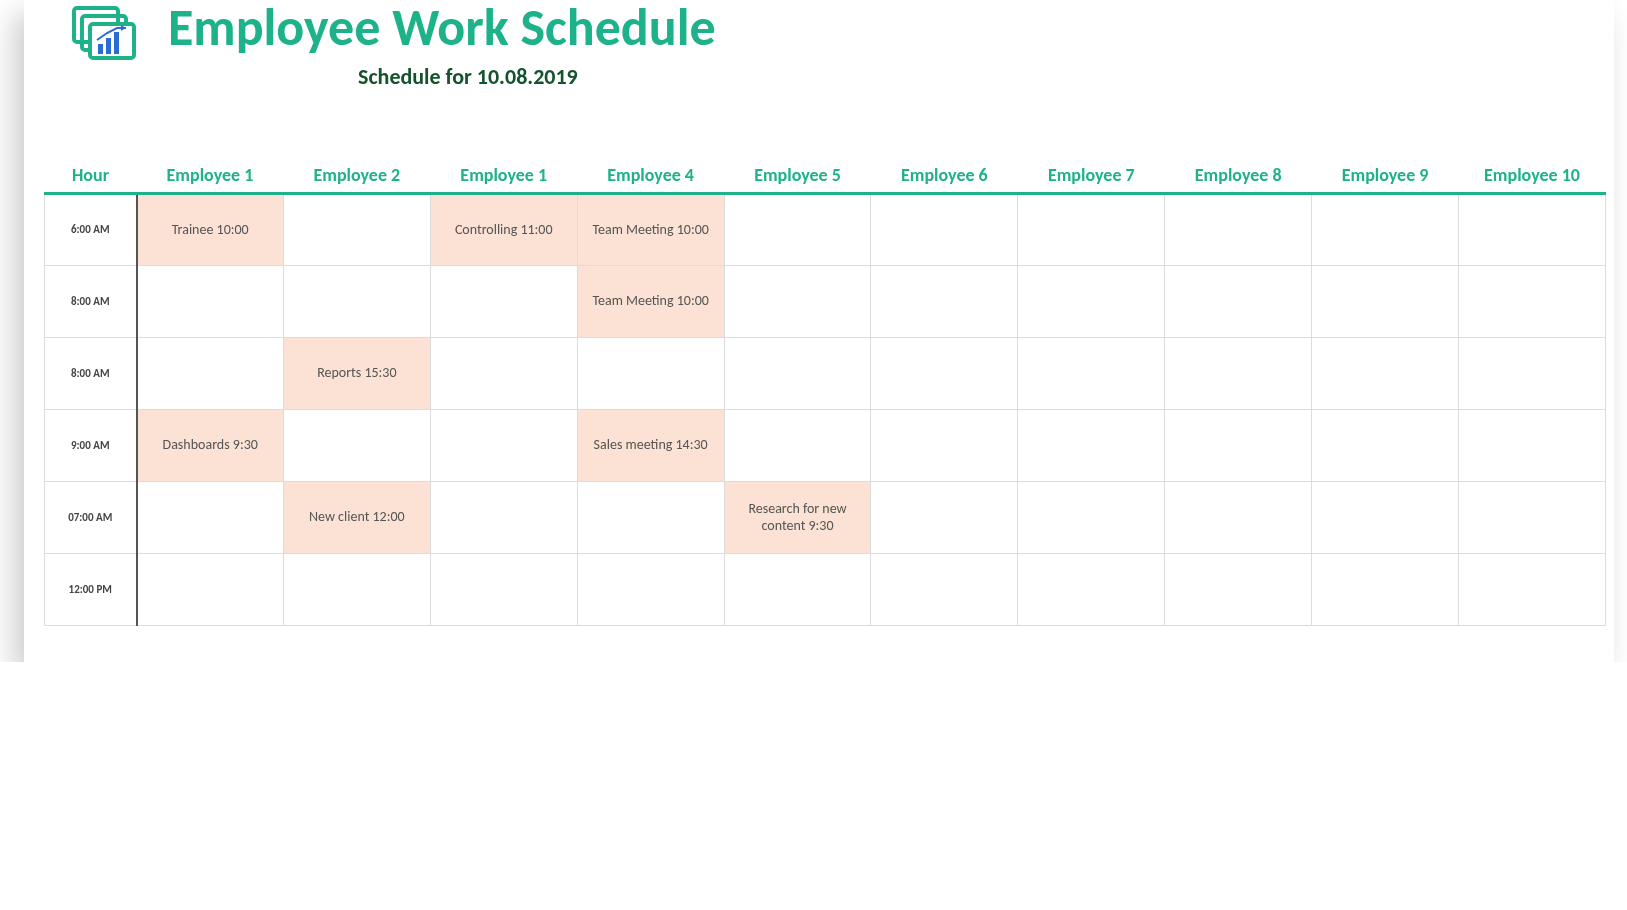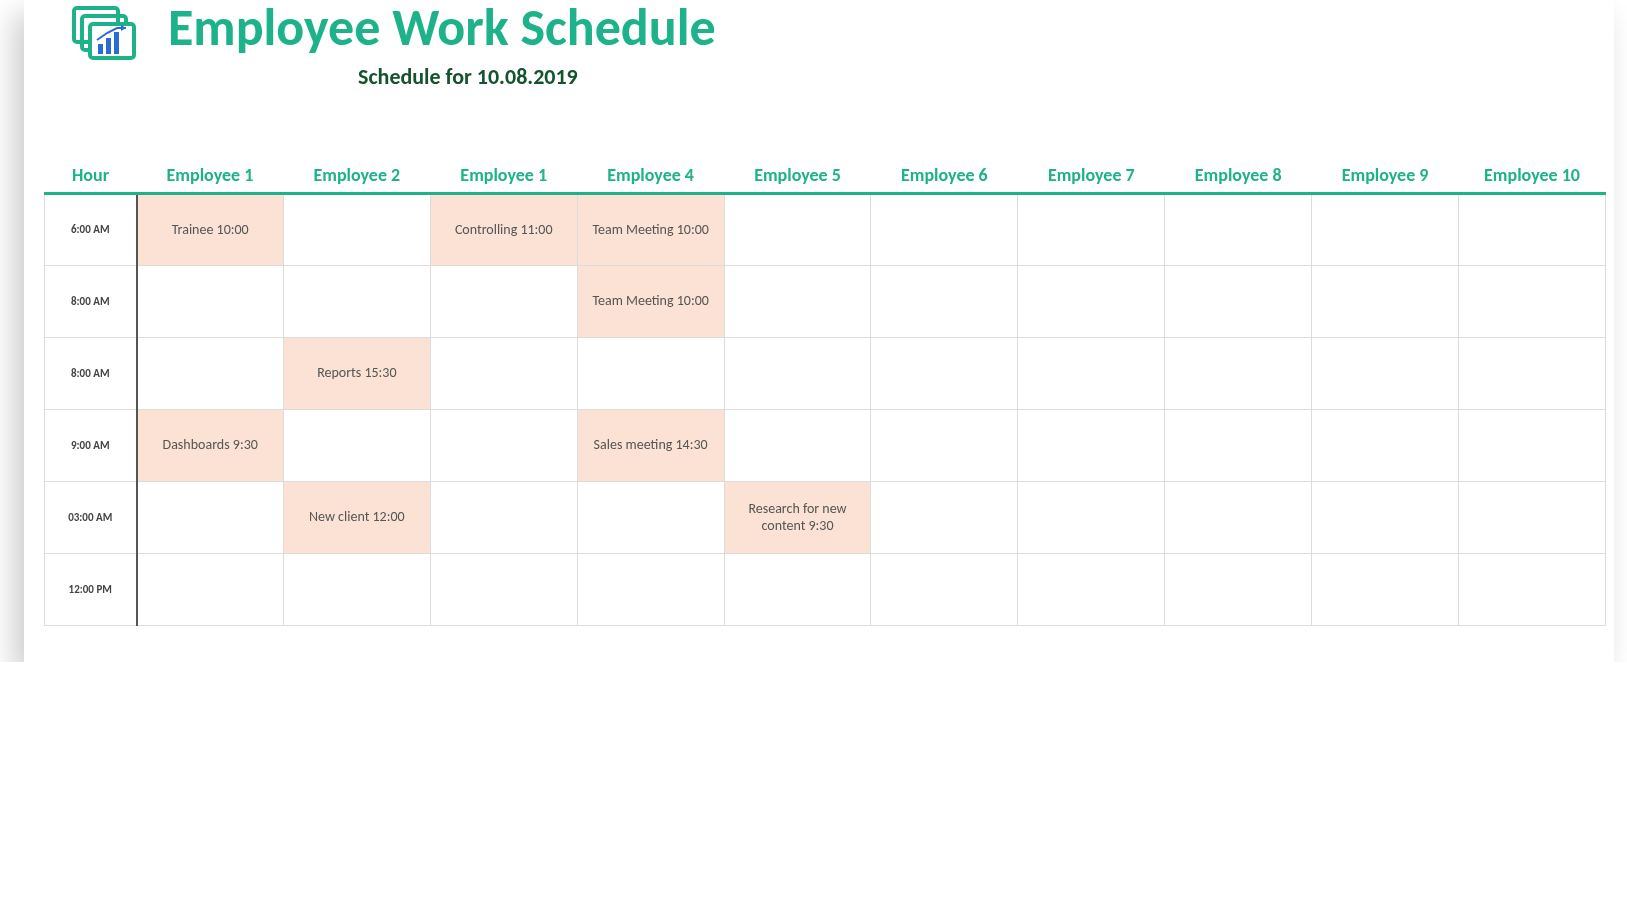--- a/index.html
+++ b/index.html
@@ -211,21 +211,21 @@
               <div class="entry">Sales meeting 14:30</div>
             </td>
           <td></td>
           <td></td>
           <td></td>
           <td></td>
           <td></td>
           <td></td>
         </tr>
         <tr>
-          <td class="hour-cell">03:00 AM</td>
+          <td class="hour-cell">07:00 AM</td>
           <td></td>
           <td class="filled">
               <div class="entry">New client 12:00</div>
             </td>
           <td></td>
           <td></td>
           <td class="filled">
               <div class="entry">Research for new content 9:30</div>
             </td>
           <td></td>

